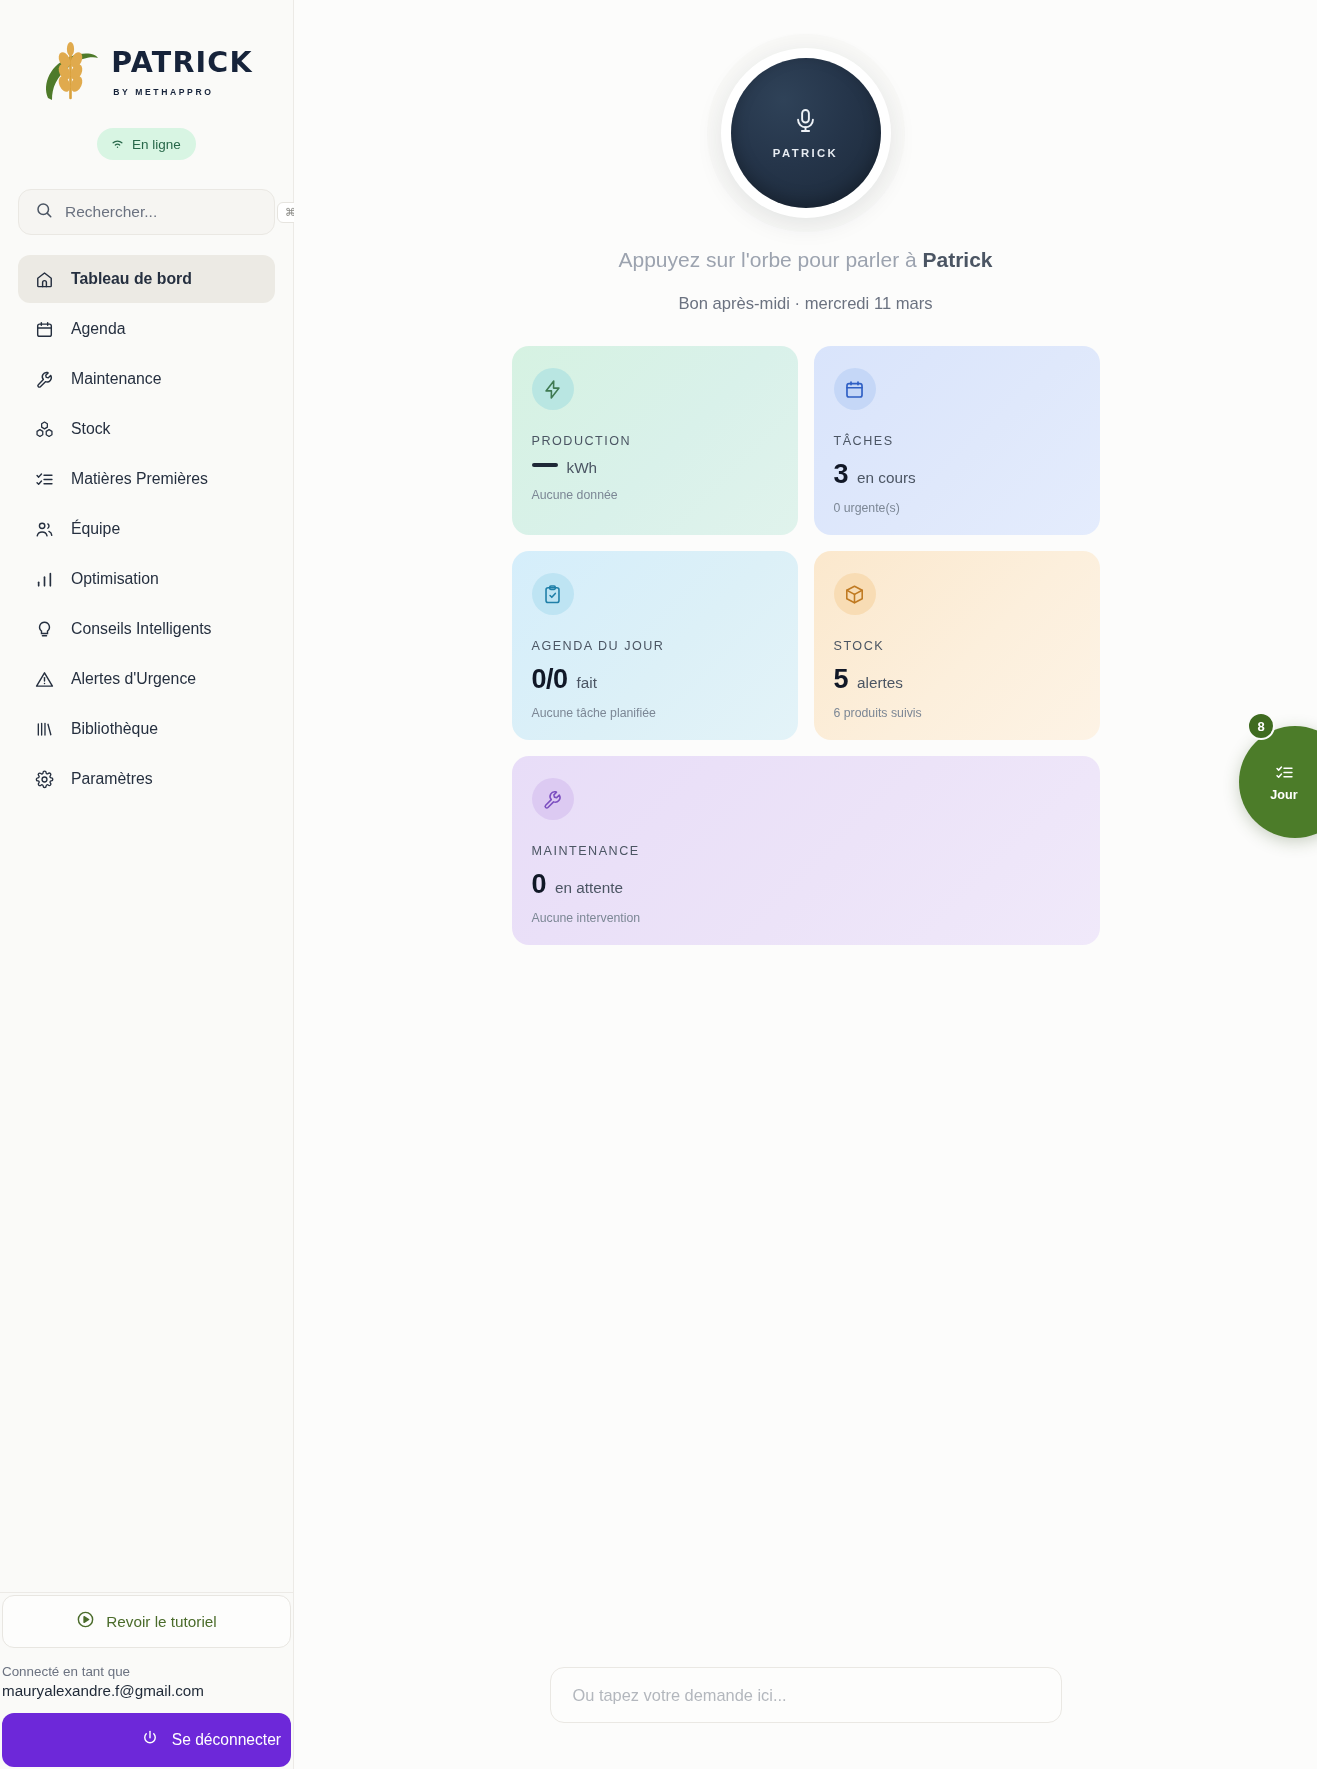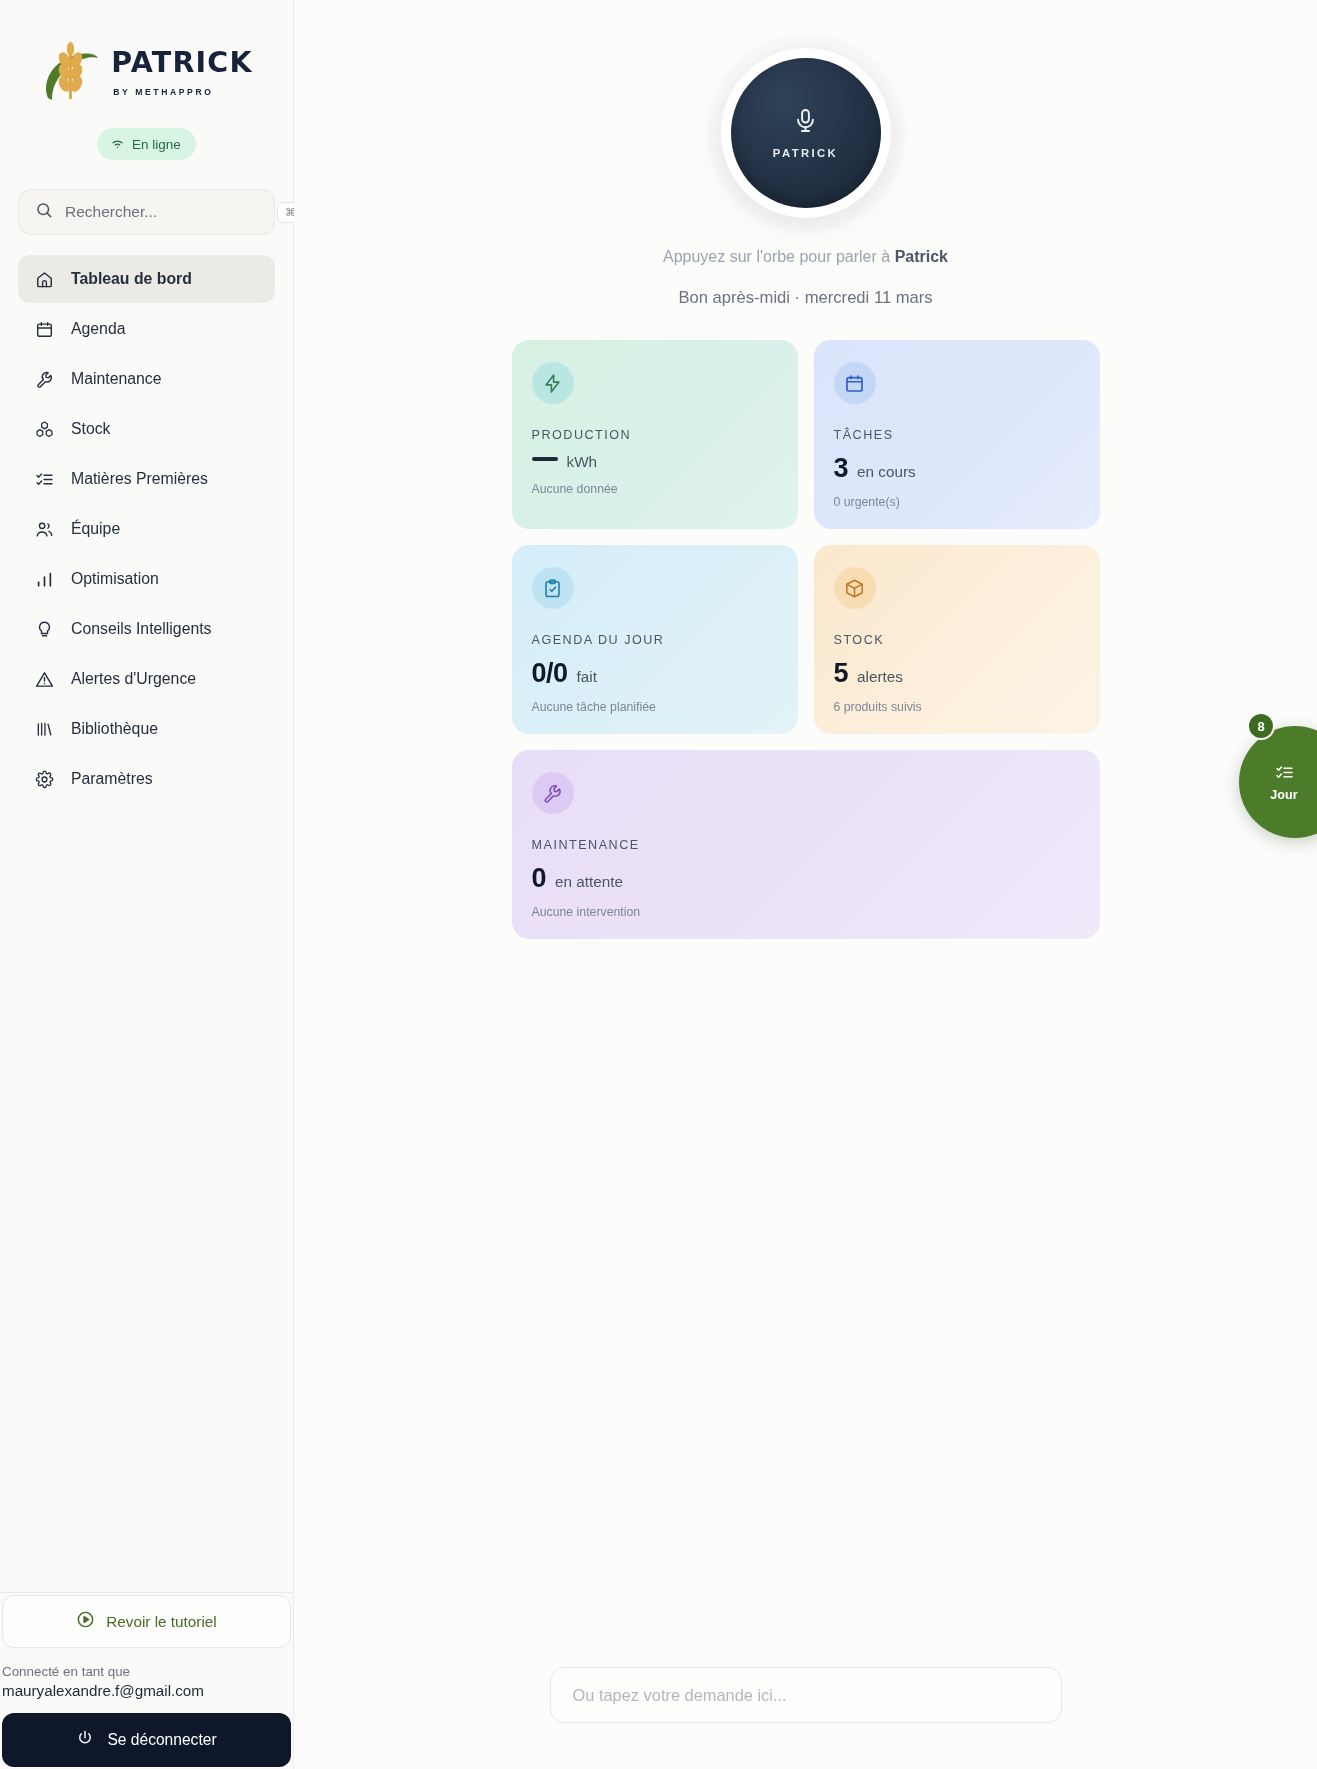--- a/index.html
+++ b/index.html
@@ -82,22 +82,22 @@
   .tutorial-btn {
     width: 100%; display: flex; align-items: center; justify-content: center; gap: 11px;
     background: #fdfdfc; border: 1px solid #e8e6e1; border-radius: 12px;
     padding: 14px 10px; color: #4a6b2a; font-size: 15.3px; cursor: pointer;
     font-family: "Liberation Sans", sans-serif;
   }
   .acct-label { font-size: 13.4px; color: #6b7280; margin-top: 16px; }
   .acct-mail { font-size: 15.2px; color: #1f2937; margin-top: 3px; }
   .logout-btn {
     width: 100%; margin-top: 14px;
-    display: flex; align-items: center; justify-content: center; gap: 13px;
-    background: #0f172a; color: #fff; border: none; border-radius: 12px;
+    display: flex; align-items: center; justify-content: flex-end; gap: 13px;
+    background: #6d28d9; color: #fff; border: none; border-radius: 12px;
     padding: 16px 10px; font-size: 15.6px; font-weight: 500; cursor: pointer;
     font-family: "Liberation Sans", sans-serif;
   }
 
   
   .main {
     flex: 1; height: 1769px; position: relative;
     background: #fcfcfb;
     display: flex; flex-direction: column; align-items: center;
     overflow: hidden;
@@ -112,21 +112,21 @@
   }
   .orb {
     width: 150px; height: 150px; border-radius: 50%;
     background: radial-gradient(circle at 35% 28%, #2f4258 0%, #25354a 45%, #1b2838 100%);
     display: flex; flex-direction: column; align-items: center; justify-content: center;
     gap: 9px; box-shadow: inset 0 -6px 16px rgba(0,0,0,.25);
   }
   .orb-label {
     color: #e7ecf2; font-size: 11.3px; letter-spacing: 2.4px; font-weight: 600;
   }
-  .orb-hint { margin-top: 30px; font-size: 16px; color: #9ca3af; }
+  .orb-hint { margin-top: 30px; font-size: 21px; color: #9ca3af; }
   .orb-hint b { color: #4b5563; font-weight: 700; }
   .greet { margin-top: 22px; font-size: 16.6px; color: #6b7280; }
 
   .cards {
     margin-top: 32px;
     width: 588px;
     display: grid; grid-template-columns: 1fr 1fr;
     gap: 16px;
   }
   .card {

